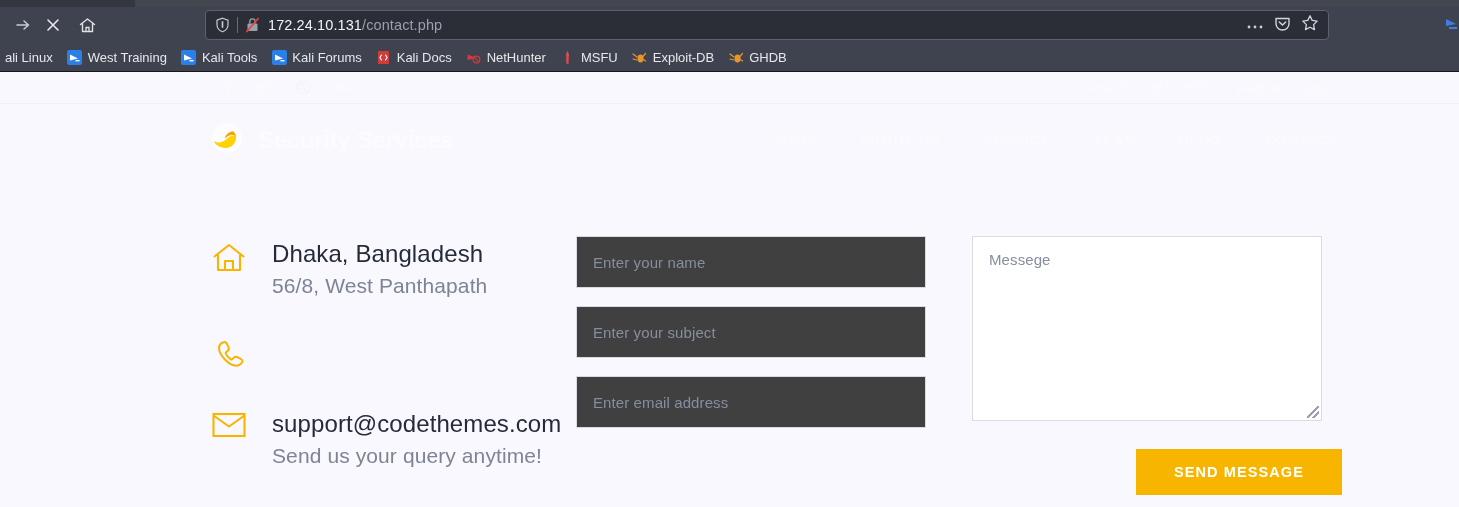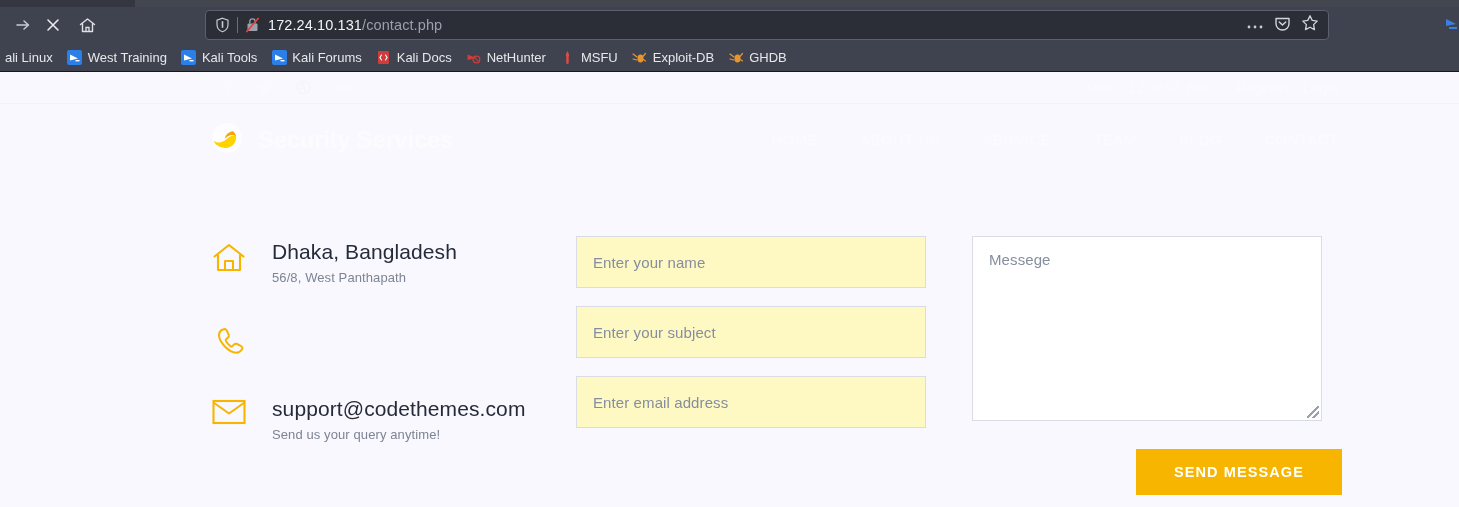--- a/index.html
+++ b/index.html
@@ -134,27 +134,27 @@
 
   
   #contact-body {
     display: flex;
     padding: 60px 124px 0 210px;
     gap: 0;
   }
   #contact-info { width: 366px; flex: none; padding-top: 4px; }
   .info-row { display: flex; gap: 24px; margin-bottom: 39px; align-items: flex-start; }
   .info-ico { width: 38px; flex: none; display: flex; justify-content: center; padding-top: 2px; }
-  .info-title { font-size: 21px; color: #262b3a; margin-bottom: 6px; letter-spacing: .1px; }
-  .info-sub { font-size: 13px; color: #7d8494; letter-spacing: .1px; }
+  .info-title { font-size: 24px; color: #262b3a; margin-bottom: 6px; letter-spacing: .1px; }
+  .info-sub { font-size: 21px; color: #7d8494; letter-spacing: .1px; }
 
   #form-left { width: 352px; flex: none; }
   .fld {
     width: 350px; height: 52px;
-    background: #fef9c3;
+    background: #404040;
     border: 1px solid #d9dce4;
     display: flex; align-items: center;
     padding: 0 16px;
     margin-bottom: 18px;
     font-size: 15px;
     color: #868d9e;
     letter-spacing: .1px;
   }
   #form-right { margin-left: 44px; width: 352px; flex: none; }
   #message-box {

